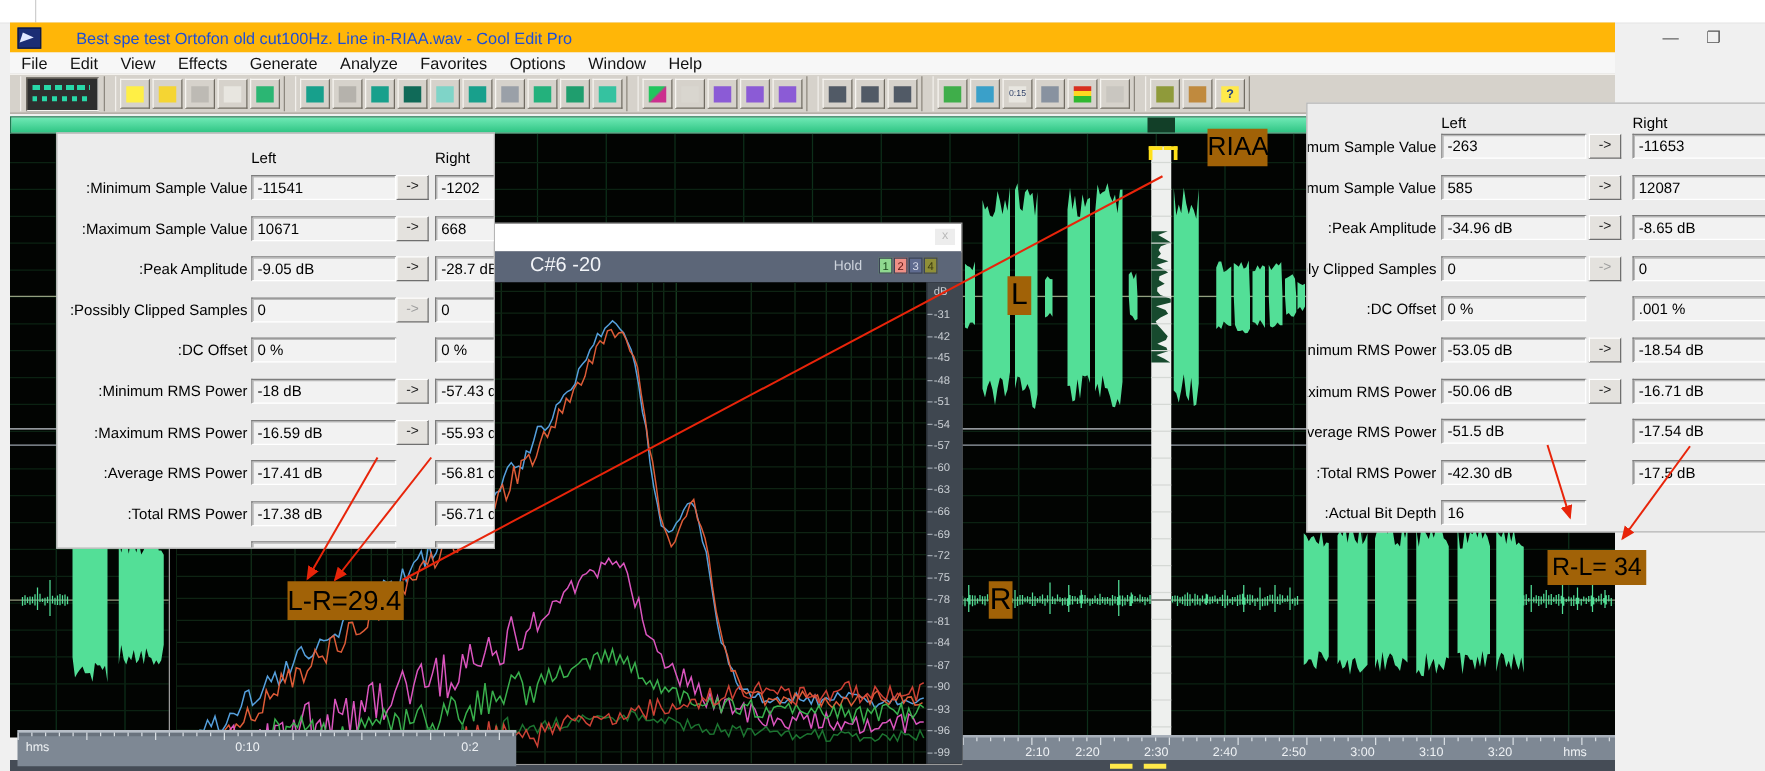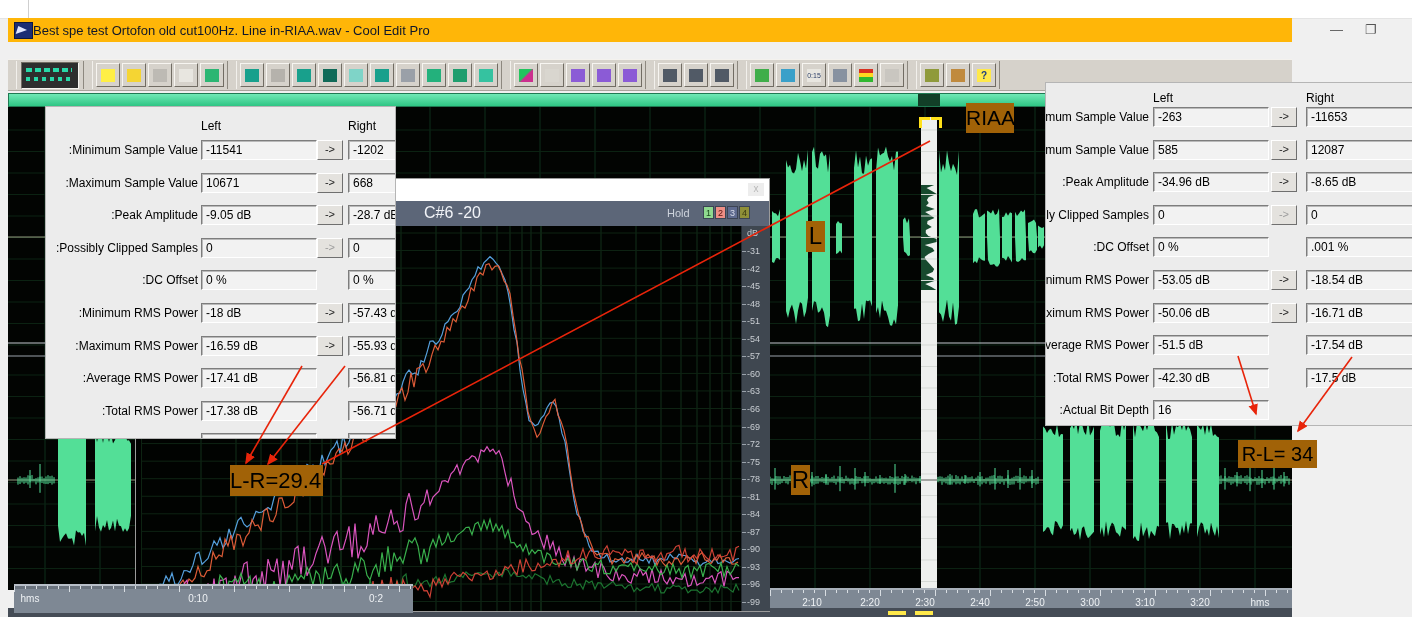--- a/index.html
+++ b/index.html
@@ -4,21 +4,21 @@
 <style>
   html,body{margin:0;padding:0;background:#f0f0f0;font-family:"Liberation Sans",sans-serif;}
   #stage{position:relative;width:1412px;height:617px;overflow:hidden;background:#f0f0f0;}
   .abs{position:absolute;}
   
   #topwhite{left:0;top:0;width:1412px;height:18px;background:#ffffff;border-bottom:1px solid #e4e4e4;}
   #topline{left:28px;top:0;width:1px;height:18px;background:#cfcfcf;}
   #titlebar{left:8px;top:18px;width:1284px;height:24px;background:#ffb608;display:flex;align-items:center;}
   #applogo{width:17px;height:15px;margin-left:6px;background:#1b2d74;position:relative;border:1px solid #0d1840;}
   #applogo:before{content:"";position:absolute;left:2px;top:3px;border-left:10px solid #dfe6ff;border-top:4px solid transparent;border-bottom:4px solid transparent;transform:skewX(-18deg);}
-  #titletext{color:#0f172a;font-size:13px;margin-left:0;white-space:nowrap;}
+  #titletext{color:#1d4ed8;font-size:13px;margin-left:28px;white-space:nowrap;}
   #wincontrols{left:1330px;top:22px;width:80px;height:18px;color:#555;font-size:13px;display:flex;gap:22px;}
   #menubar{left:8px;top:42px;width:1284px;height:17px;background:#f7f7f7;display:flex;align-items:center;border-bottom:1px solid #e0e0e0;}
   .menuitem{font-size:13px;color:#111;padding:0 9px;white-space:nowrap;}
   
   #toolbar{left:8px;top:59px;width:1284px;height:30px;background:#d6d2cb;border-top:1px solid #f4f2ee;border-bottom:1px solid #a9a49c;display:flex;align-items:center;}
   .tgroup{display:flex;align-items:center;margin-left:8px;padding:0 2px;border-left:1px solid #f2f0ec;border-right:1px solid #8d887f;height:28px;}
   .tbtn{width:24px;height:24px;margin:0 1px;background:#d6d2cb;border:1px solid;border-color:#f7f5f1 #716c63 #716c63 #f7f5f1;display:flex;align-items:center;justify-content:center;box-sizing:border-box;}
   .tbtn .glyph{width:14px;height:13px;font-size:8px;line-height:13px;text-align:center;color:#103a30;overflow:hidden;}
   #wavebtn{width:56px;height:25px;border:1px solid;border-color:#716c63 #f7f5f1 #f7f5f1 #716c63;background:#2e2e2e;margin:0 2px;position:relative;}
   #wavebtn:before{content:"";position:absolute;left:4px;top:5px;width:46px;height:4px;background:repeating-linear-gradient(90deg,#28d8a8 0 6px,#2e2e2e 6px 9px);}
@@ -80,20 +80,32 @@
 
   <div class="abs" id="titlebar">
     <div id="applogo"></div>
     <div id="titletext">Best spe test Ortofon old  cut100Hz. Line in-RIAA.wav - Cool Edit Pro</div>
   </div>
   <div class="abs" id="wincontrols">
     <span>—</span>
     <span>❐</span>
   </div>
 
+  <div class="abs" id="menubar">
+      <div class="menuitem">File</div>
+      <div class="menuitem">Edit</div>
+      <div class="menuitem">View</div>
+      <div class="menuitem">Effects</div>
+      <div class="menuitem">Generate</div>
+      <div class="menuitem">Analyze</div>
+      <div class="menuitem">Favorites</div>
+      <div class="menuitem">Options</div>
+      <div class="menuitem">Window</div>
+      <div class="menuitem">Help</div>
+    </div>
   <div class="abs" id="toolbar">
       <div class="tgroup">
         <div id="wavebtn"></div>
       </div>
       <div class="tgroup">
         <div class="tbtn">
           <div class="glyph" style="background: rgb(255, 239, 69);"></div>
         </div>
         <div class="tbtn">
           <div class="glyph" style="background: rgb(245, 213, 51);"></div>
@@ -356,21 +368,21 @@
       <div class="tick" style="left: 418px; height: 3px;"></div>
       <div class="tick" style="left: 429px; height: 3px;"></div>
       <div class="tick" style="left: 440px; height: 6px;"></div>
       <div class="tick" style="left: 451px; height: 3px;"></div>
       <div class="tick" style="left: 462px; height: 3px;"></div>
       <div class="tick" style="left: 473px; height: 3px;"></div>
       <div class="tick" style="left: 484px; height: 3px;"></div>
       <div class="tick" style="left: 495px; height: 6px;"></div>
       <div class="tick" style="left: 506px; height: 3px;"></div>
       <div class="tick" style="left: 517px; height: 3px;"></div>
-      <div class="tlab" style="left: 42px;">2:10</div>
+      <div class="tlab" style="left: 60px;">2:10</div>
       <div class="tlab" style="left: 100px;">2:20</div>
       <div class="tlab" style="left: 155px;">2:30</div>
       <div class="tlab" style="left: 210px;">2:40</div>
       <div class="tlab" style="left: 265px;">2:50</div>
       <div class="tlab" style="left: 320px;">3:00</div>
       <div class="tlab" style="left: 375px;">3:10</div>
       <div class="tlab" style="left: 430px;">3:20</div>
       <div class="tlab" style="left: 490px;">hms</div>
     </div>
   <div class="abs" id="bottomstrip"></div>

